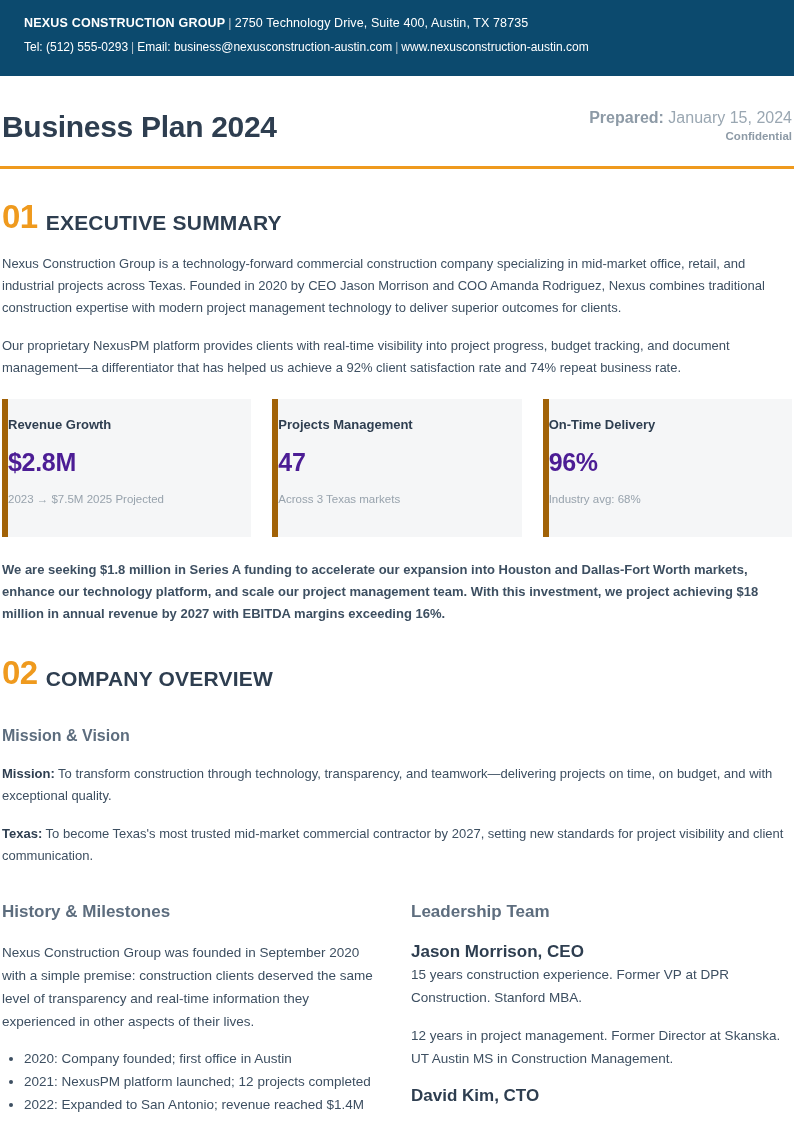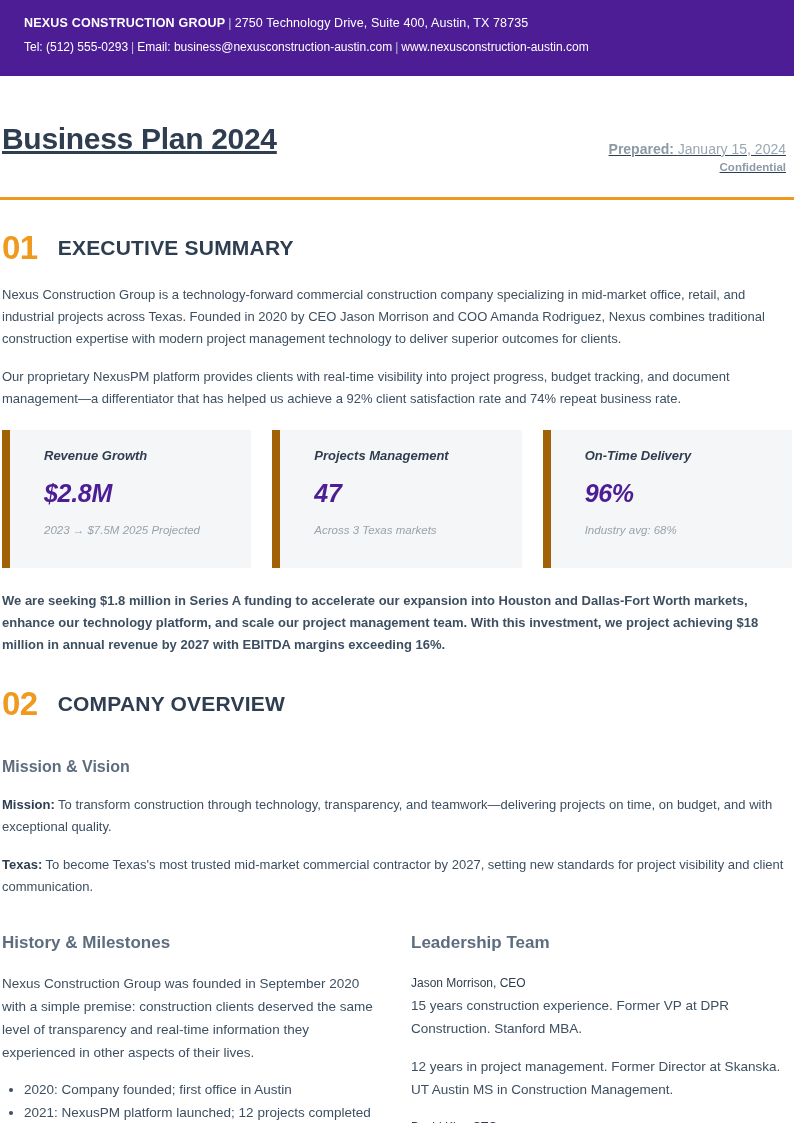--- a/index.html
+++ b/index.html
@@ -11,21 +11,21 @@
     width: 794px;
     height: 1123px;
     overflow: hidden;
     font-family: "Liberation Sans", sans-serif;
     color: #2c3e50;
     position: relative;
   }
 
   
   .letterhead {
-    background: #4c1d95;
+    background: #0c4a6e;
     color: #ffffff;
     padding: 14px 24px 16px 24px;
     height: 46px;
     box-sizing: content-box;
   }
   .letterhead-line1 {
     font-size: 12.5px;
     line-height: 19px;
     letter-spacing: 0.1px;
     white-space: nowrap;
@@ -45,42 +45,40 @@
   .letterhead-line2 {
     font-size: 12px;
     line-height: 19px;
     margin-top: 5px;
     white-space: nowrap;
   }
 
   
   .title-row {
     display: flex;
-    align-items: center;
+    align-items: flex-end;
     justify-content: space-between;
-    padding: 26px 8px 0 2px;
-    text-decoration: underline;
+    padding: 26px 2px 0 2px;
   }
   .doc-title {
     font-size: 30px;
     font-weight: bold;
     color: #2e3e50;
     letter-spacing: -0.3px;
     line-height: 36px;
     margin: 0;
   }
   .doc-meta {
     text-align: right;
     padding-top: 7px;
   }
   .doc-meta-line {
-    font-size: 14px;
+    font-size: 16px;
     line-height: 18px;
     color: #9aa7b2;
-    margin-top: 31px;
   }
   .doc-meta-line .lbl {
     font-weight: bold;
     color: #8d9aa6;
   }
   .doc-meta-confidential {
     font-size: 11.5px;
     line-height: 18px;
     font-weight: bold;
     color: #8d9aa6;
@@ -90,22 +88,22 @@
     border-top: 3px solid #ef9a1e;
     margin: 21px 0 0 0;
   }
 
   
   .section {
     padding: 0 2px;
   }
   .section-head {
     display: flex;
-    align-items: center;
-    gap: 20px;
+    align-items: flex-end;
+    gap: 8px;
     margin-top: 31px;
     margin-bottom: 20px;
   }
   .section-num {
     font-size: 33px;
     font-weight: bold;
     color: #ef9a1e;
     line-height: 1;
     letter-spacing: -0.5px;
   }
@@ -128,25 +126,24 @@
 
   
   .metrics {
     display: flex;
     gap: 21px;
     margin: 20px 0 22px 0;
   }
   .metric-card {
     flex: 1;
     background: #f5f6f7;
-    border-left: 8px solid #a16207;
-    padding: 17px 0 19px 34px;
+    border-left: 6px solid #a16207;
+    padding: 17px 0 19px 0;
     box-sizing: border-box;
     min-height: 138px;
-    font-style: italic;
   }
   .metric-label {
     font-size: 13px;
     font-weight: bold;
     color: #2e3e50;
     line-height: 18px;
   }
   .metric-value {
     font-size: 25px;
     font-weight: bold;
@@ -197,22 +194,22 @@
   }
   ul.milestones li {
     font-size: 13.5px;
     line-height: 23px;
     color: #3d4f61;
     margin-bottom: 0;
   }
   .person { margin-bottom: 15px; }
   .person:last-child { margin-bottom: 0; }
   .person-name {
-    font-size: 12px;
-    font-weight: normal;
+    font-size: 17px;
+    font-weight: bold;
     color: #2e3e50;
     line-height: 22px;
   }
   .person-bio {
     font-size: 13.5px;
     color: #3d4f61;
     line-height: 23px;
   }
 </style>
 </head>

